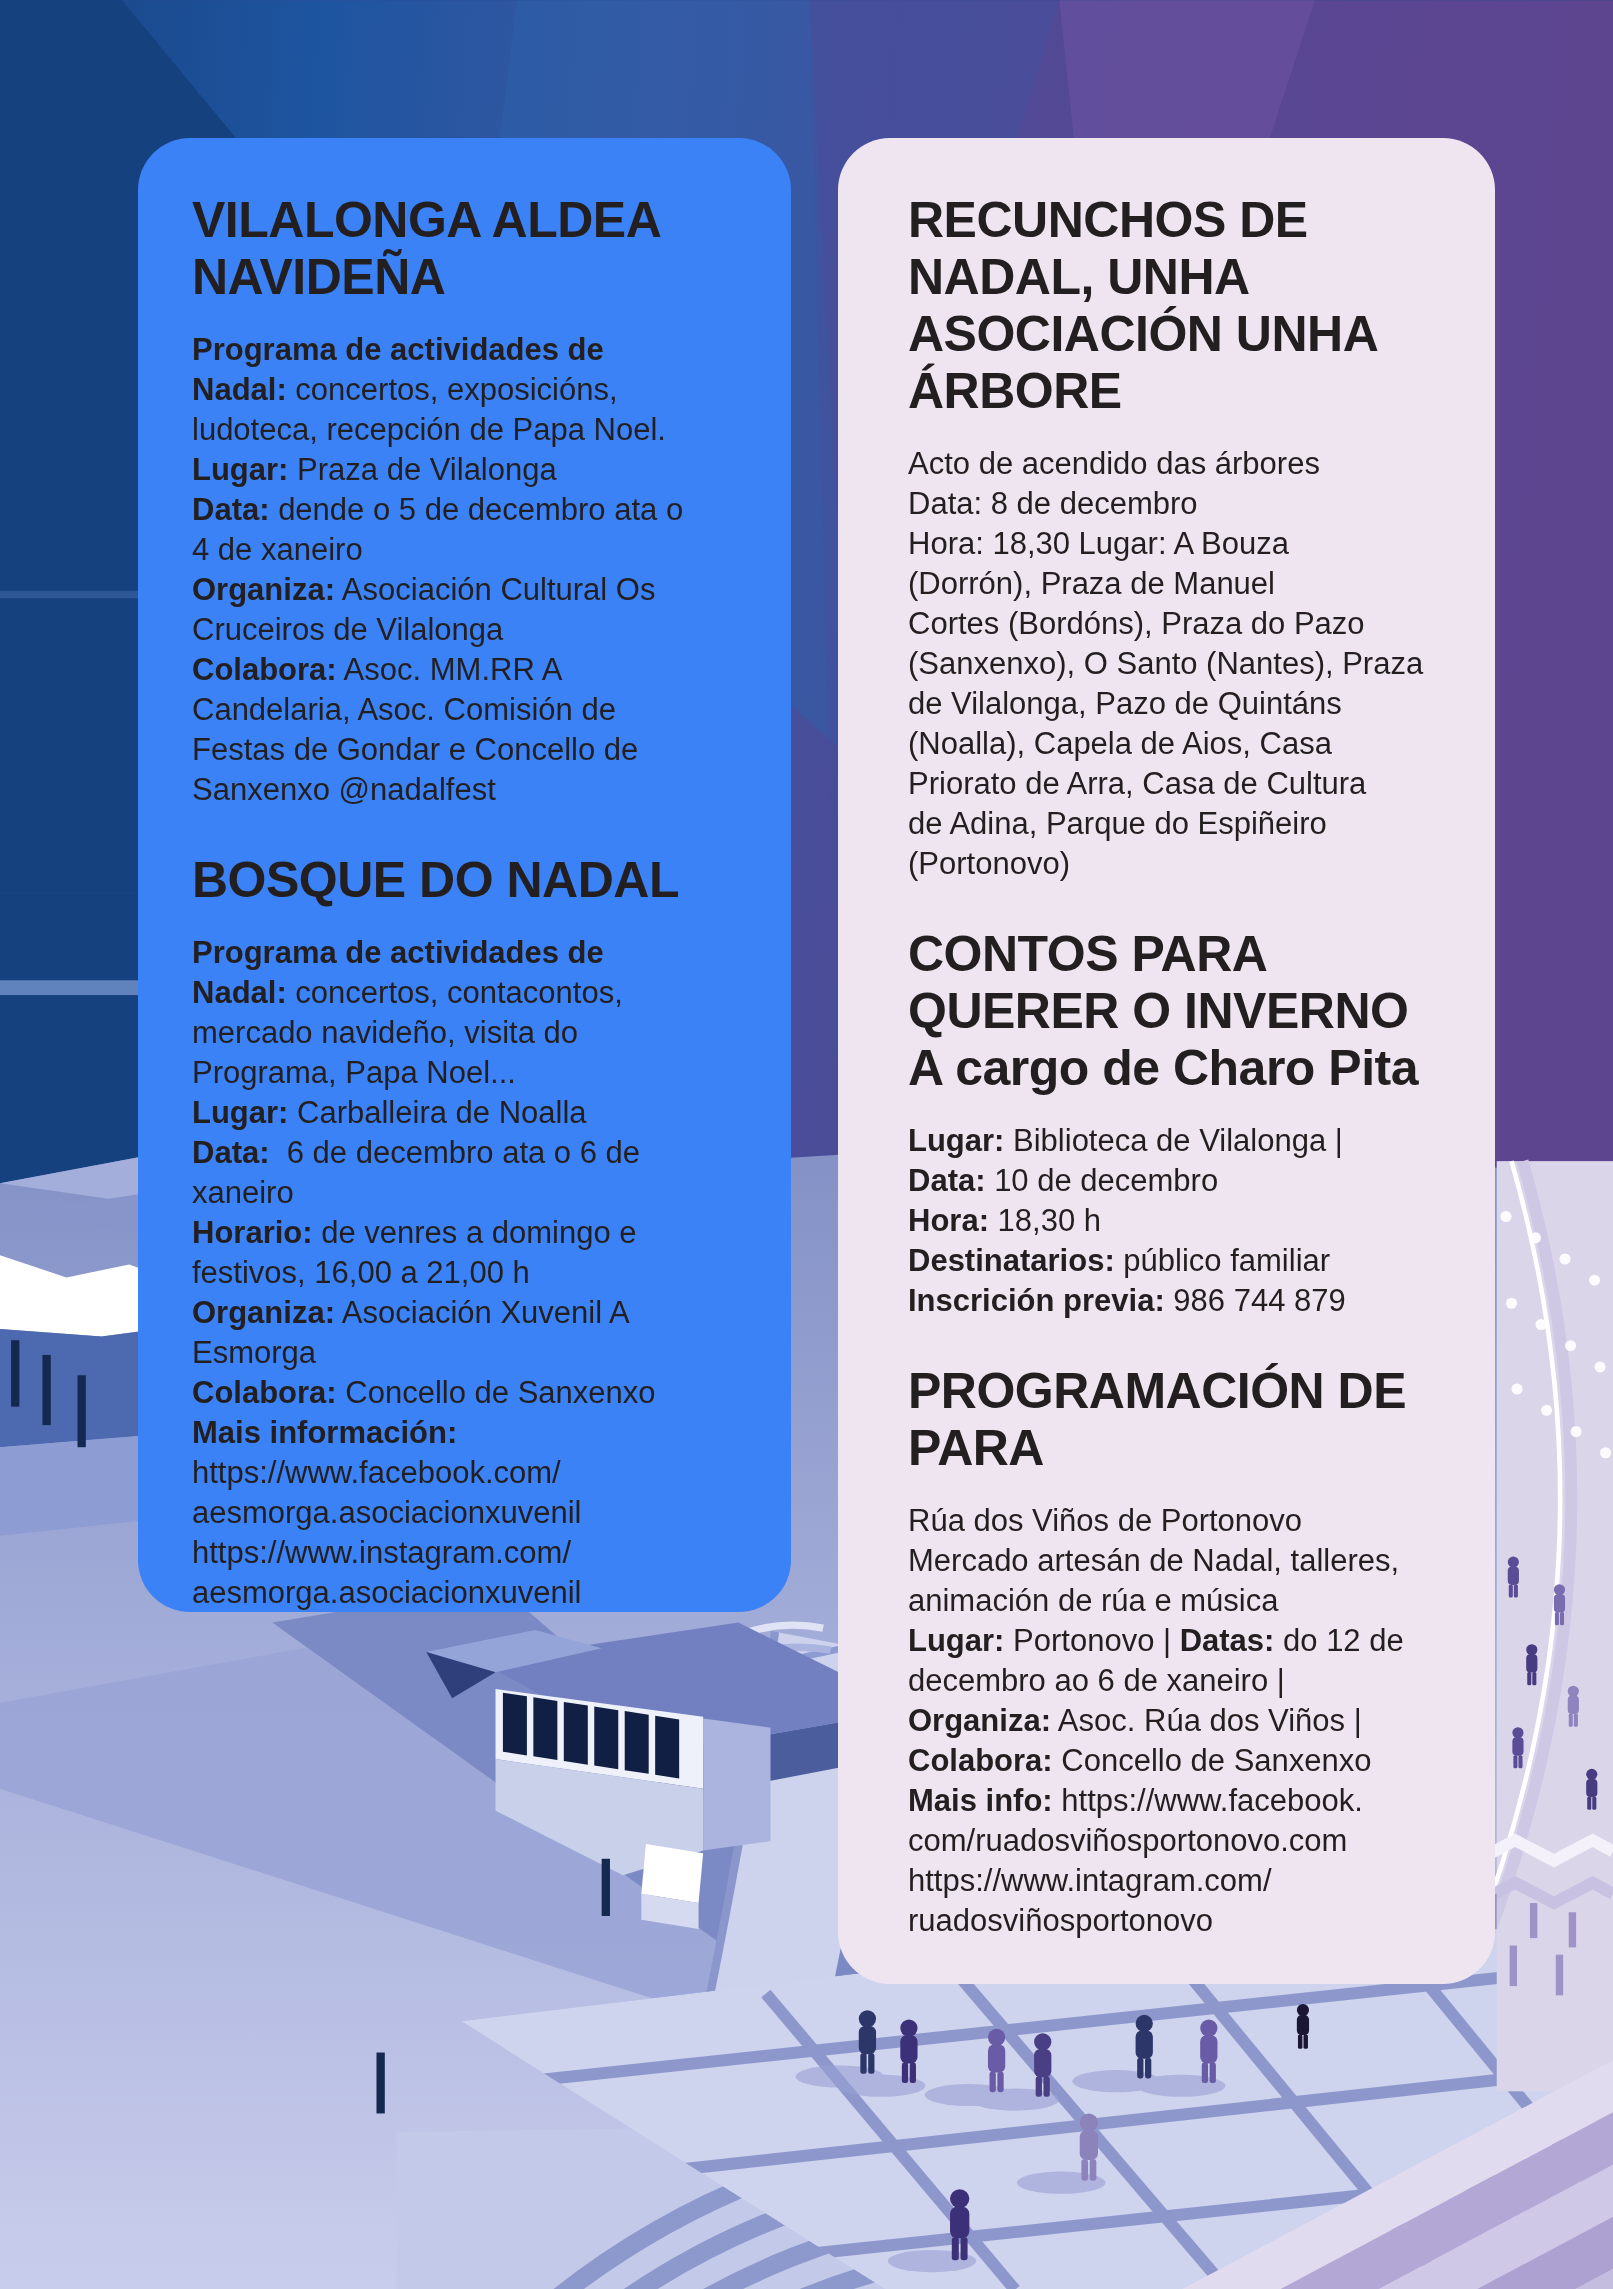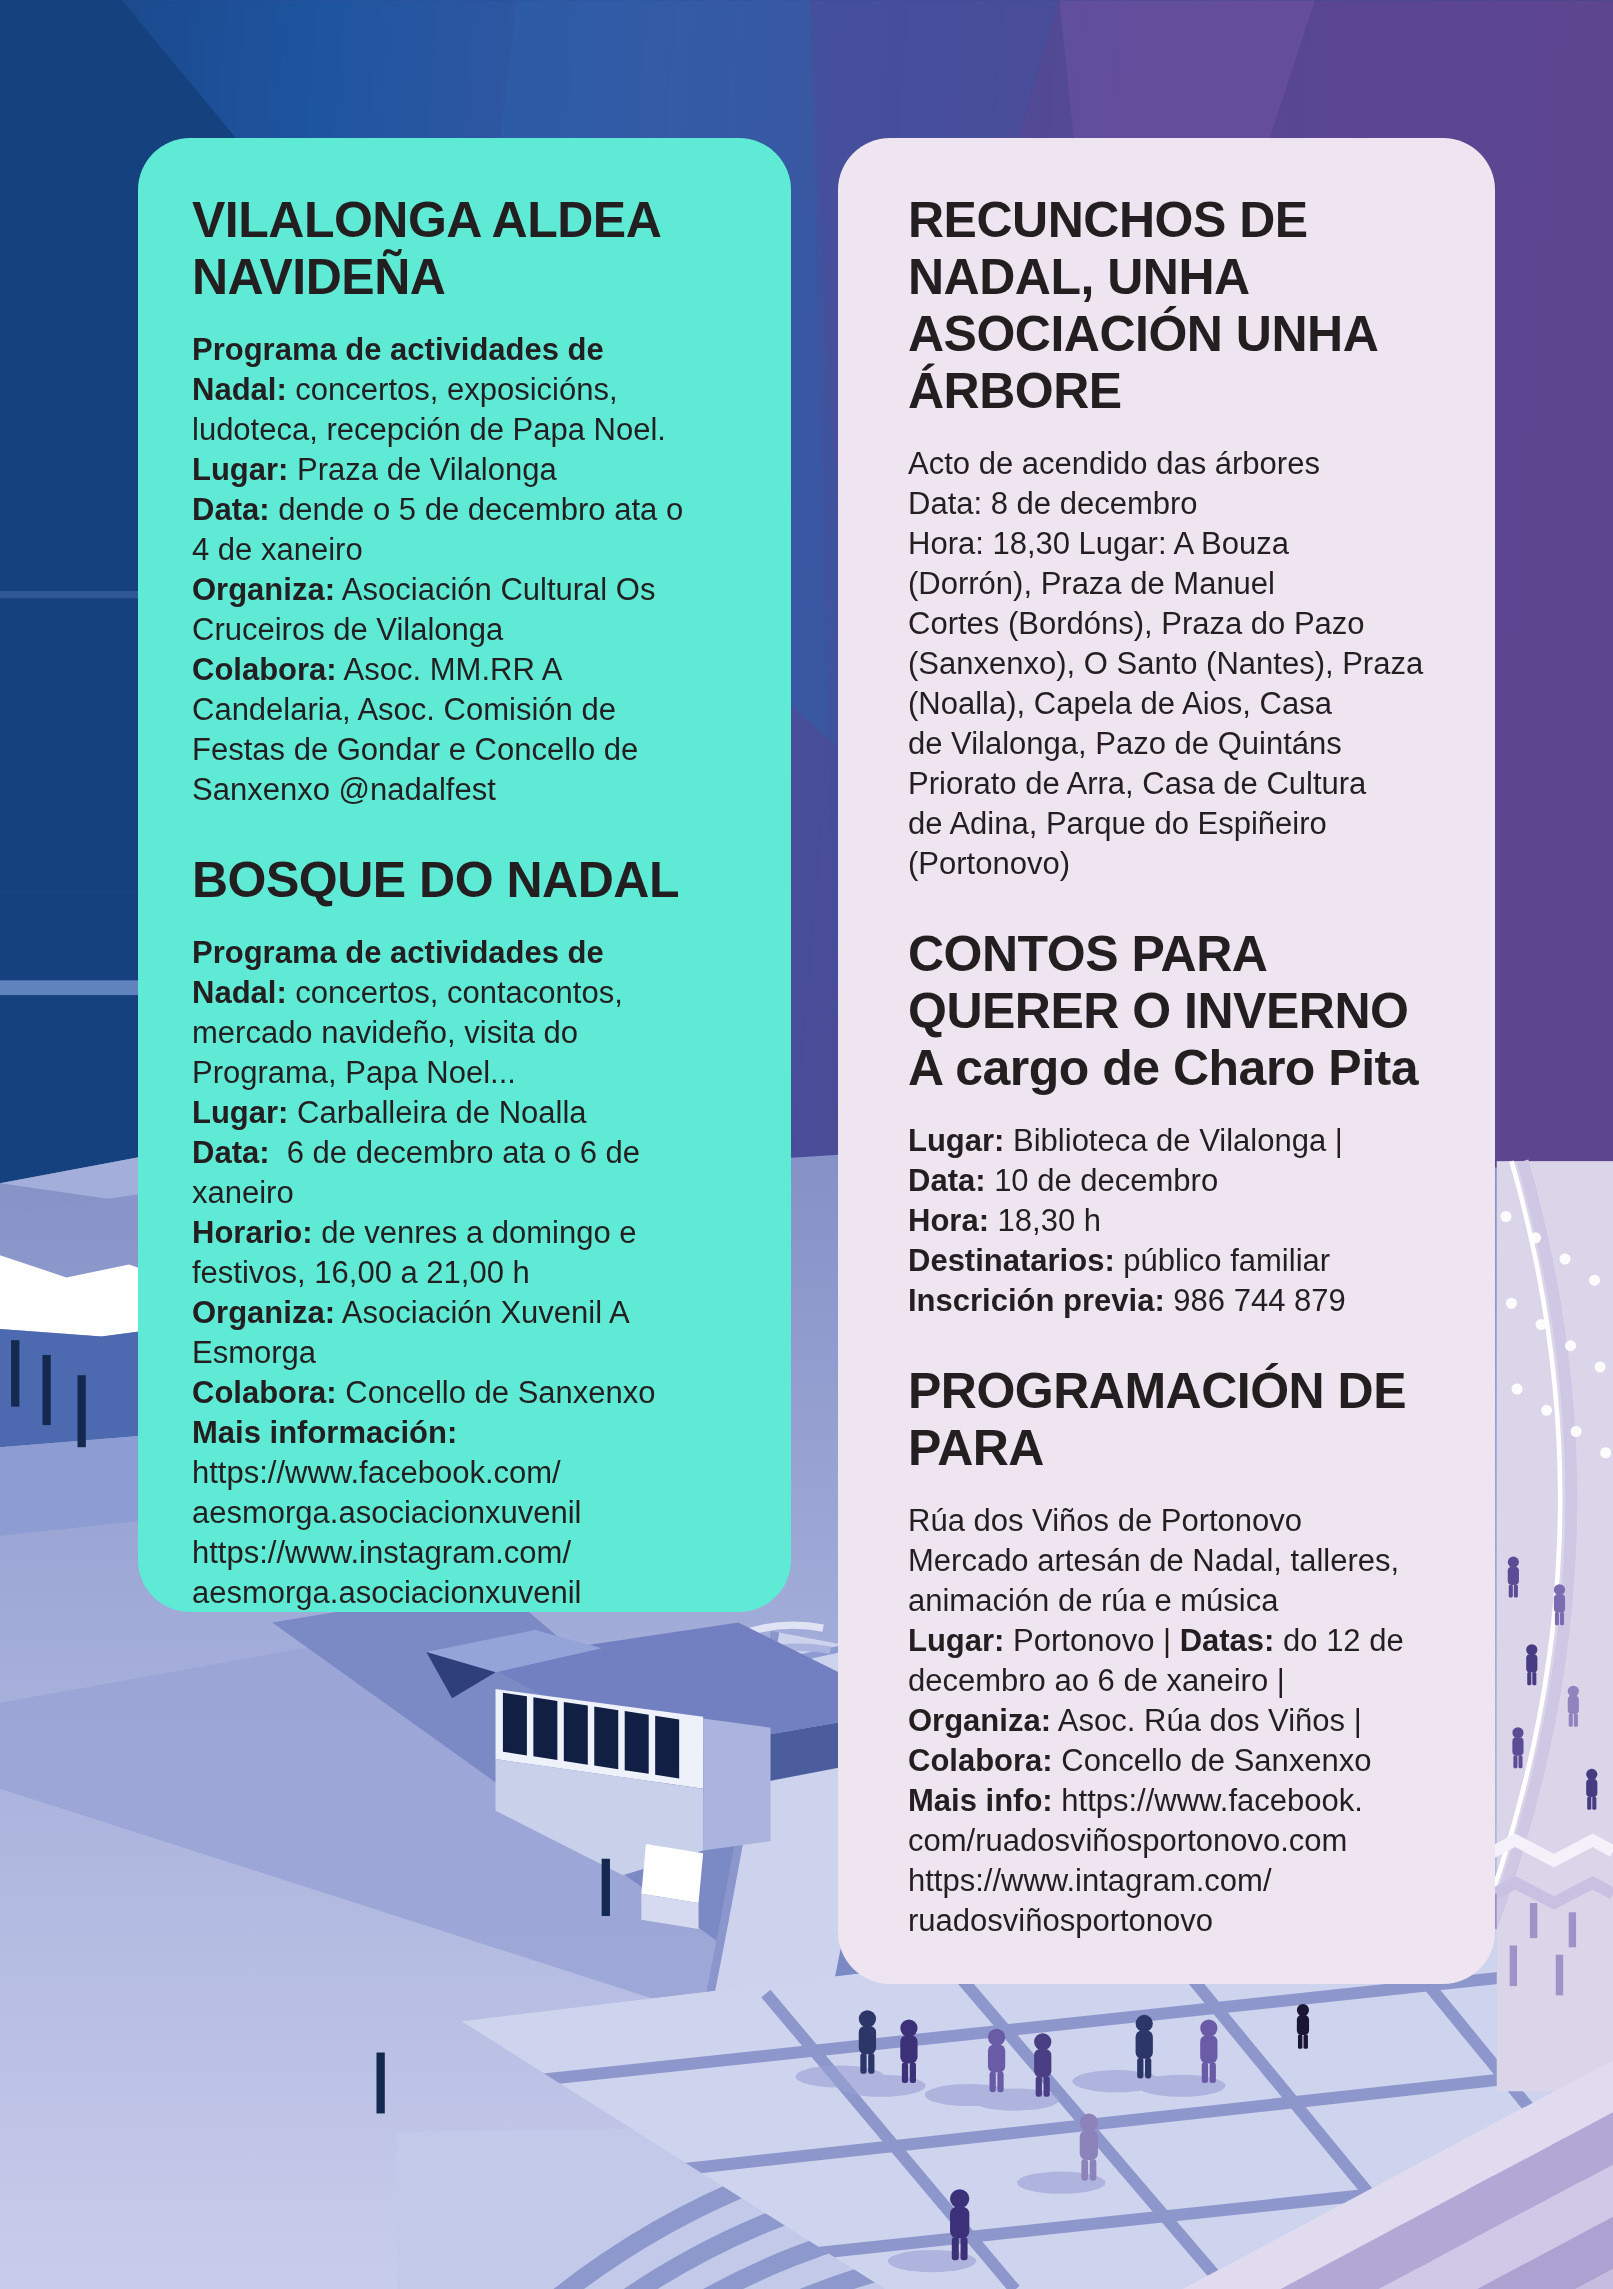--- a/index.html
+++ b/index.html
@@ -9,21 +9,21 @@
     background:#2a4a8e;
     font-family:"Liberation Sans",sans-serif;
     color:#231f20;
   }
   .bg{position:absolute;left:0;top:0;width:1613px;height:2290px;display:block}
   .card{
     position:absolute;border-radius:52px;box-sizing:border-box;overflow:hidden;
   }
   .card-left{
     left:138px;top:138px;width:653px;height:1474px;
-    background:#5eead4;
+    background:#3b82f6;
     padding:54px 35px 0 54px;
   }
   .card-right{
     left:838px;top:138px;width:657px;height:1846px;
     background:#efe5f1;
     padding:54px 37px 0 70px;
   }
   h2.heading{
     font-size:50px;line-height:57px;font-weight:700;
     letter-spacing:-0.5px;margin:0 0 24px 0;
@@ -273,22 +273,22 @@
 <article class="card card-right">
   <section>
     <h2 class="heading">RECUNCHOS DE NADAL, UNHA ASOCIACIÓN UNHA ÁRBORE</h2>
     <div class="rows">
         <div class="row">Acto de acendido das árbores</div>
         <div class="row">Data: 8 de decembro</div>
         <div class="row">Hora: 18,30 Lugar: A Bouza</div>
         <div class="row">(Dorrón), Praza de Manuel</div>
         <div class="row">Cortes (Bordóns), Praza do Pazo</div>
         <div class="row">(Sanxenxo), O Santo (Nantes), Praza</div>
+        <div class="row">de Vilalonga, Pazo de Quintáns</div>
         <div class="row">(Noalla), Capela de Aios, Casa</div>
-        <div class="row">de Vilalonga, Pazo de Quintáns</div>
         <div class="row">Priorato de Arra, Casa de Cultura</div>
         <div class="row">de Adina, Parque do Espiñeiro</div>
         <div class="row">(Portonovo)</div>
       </div>
   </section>
   <section class="has-sub">
     <h2 class="heading">CONTOS PARA QUERER O INVERNO</h2>
     <div class="subheading">A cargo de Charo Pita</div>
     <div class="rows">
         <div class="row"><strong>Lugar:</strong> Biblioteca de Vilalonga |</div>

